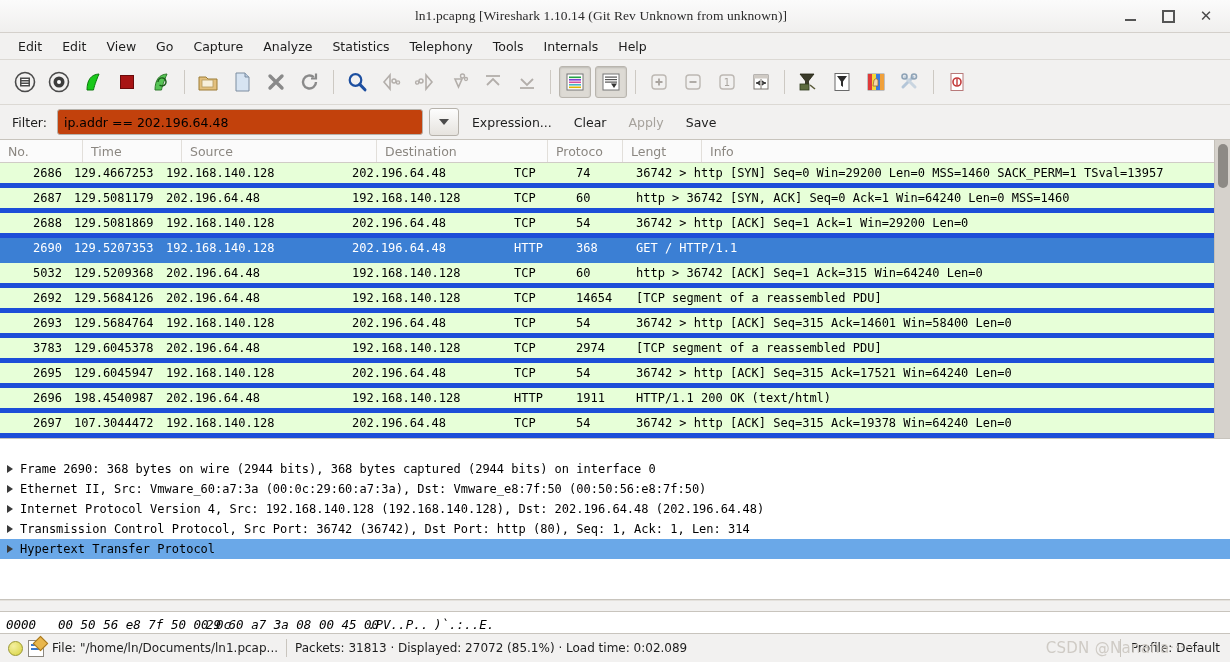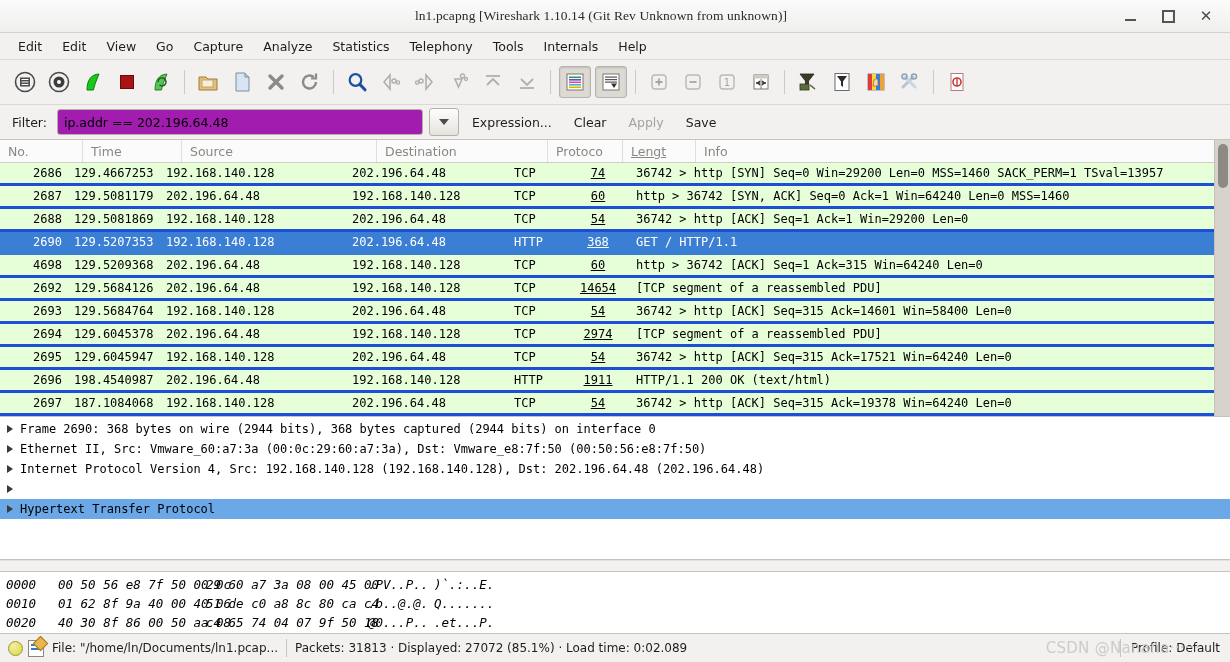--- a/index.html
+++ b/index.html
@@ -114,21 +114,21 @@
   }
   .filter-label {
     font-size: 12.5px;
     color: #1d1d1d;
     margin-right: 10px;
     margin-left: 4px;
   }
   .filter-input {
     flex: 0 0 352px;
     height: 24px;
-    background: #a21caf;
+    background: #c2410c;
     border: 1px solid #b6b2ab;
     border-radius: 3px;
     display: flex;
     align-items: center;
     padding: 0 6px;
     font-family: "DejaVu Sans", sans-serif;
     font-size: 12.5px;
     color: #000;
   }
   .filter-drop {
@@ -189,30 +189,30 @@
   }
   .prow {
     height: 20px;
     display: flex;
     align-items: center;
     font-family: "DejaVu Sans Mono", monospace;
     font-size: 12px;
     white-space: nowrap;
     background: #e7ffd8;
     color: #000;
-    border-bottom: 3px solid #1d4ed8;
+    border-bottom: 5px solid #1d4ed8;
   }
   .prow.sel { background: #3b7fd4; color: #fff; border-bottom-color:#3b7fd4;}
   .cell { overflow: hidden; white-space: nowrap; padding: 0 4px; box-sizing: border-box;}
   .c-no   { width: 68px;  text-align: right; padding-right: 6px;}
   .c-time { width: 90px;  text-align: left;  padding-left: 6px;}
   .c-src  { width: 186px; padding-left: 8px;}
   .c-dst  { width: 162px; padding-left: 8px;}
   .c-proto{ width: 66px;  padding-left: 8px;}
-  .c-len  { width: 56px;  text-align: center; padding-right: 8px; text-decoration: underline;}
+  .c-len  { width: 56px;  text-align: left; padding-right: 14px;}
   .c-info { flex: 1; padding-left: 8px;}
 
   
   .vscroll {
     position: absolute;
     right: 0; top: 0; bottom: 0;
     width: 15px;
     background: #d6d2cc;
     border-left: 1px solid #c4c0b9;
   }
@@ -222,21 +222,21 @@
     border-radius: 5px;
     background: #8d8a85;
   }
 
   
   .details {
     flex: 0 0 140px;
     background: #fff;
     overflow: hidden;
     border-bottom: 1px solid #c8c4bd;
-    padding-top: 2px;
+    padding-top: 20px;
   }
   .drow {
     height: 20px;
     display: flex;
     align-items: center;
     font-family: "DejaVu Sans Mono", monospace;
     font-size: 12px;
     color: #000;
     padding-left: 4px;
   }
@@ -629,21 +629,21 @@
         <div class="prow sel">
           <div class="cell c-no">2690</div>
           <div class="cell c-time">129.5207353</div>
           <div class="cell c-src">192.168.140.128</div>
           <div class="cell c-dst">202.196.64.48</div>
           <div class="cell c-proto">HTTP</div>
           <div class="cell c-len">368</div>
           <div class="cell c-info">GET / HTTP/1.1</div>
         </div>
         <div class="prow">
-          <div class="cell c-no">4698</div>
+          <div class="cell c-no">5032</div>
           <div class="cell c-time">129.5209368</div>
           <div class="cell c-src">202.196.64.48</div>
           <div class="cell c-dst">192.168.140.128</div>
           <div class="cell c-proto">TCP</div>
           <div class="cell c-len">60</div>
           <div class="cell c-info">http &gt; 36742 [ACK] Seq=1 Ack=315 Win=64240 Len=0</div>
         </div>
         <div class="prow">
           <div class="cell c-no">2692</div>
           <div class="cell c-time">129.5684126</div>
@@ -656,21 +656,21 @@
         <div class="prow">
           <div class="cell c-no">2693</div>
           <div class="cell c-time">129.5684764</div>
           <div class="cell c-src">192.168.140.128</div>
           <div class="cell c-dst">202.196.64.48</div>
           <div class="cell c-proto">TCP</div>
           <div class="cell c-len">54</div>
           <div class="cell c-info">36742 &gt; http [ACK] Seq=315 Ack=14601 Win=58400 Len=0</div>
         </div>
         <div class="prow">
-          <div class="cell c-no">2694</div>
+          <div class="cell c-no">3783</div>
           <div class="cell c-time">129.6045378</div>
           <div class="cell c-src">202.196.64.48</div>
           <div class="cell c-dst">192.168.140.128</div>
           <div class="cell c-proto">TCP</div>
           <div class="cell c-len">2974</div>
           <div class="cell c-info">[TCP segment of a reassembled PDU]</div>
         </div>
         <div class="prow">
           <div class="cell c-no">2695</div>
           <div class="cell c-time">129.6045947</div>
@@ -684,21 +684,21 @@
           <div class="cell c-no">2696</div>
           <div class="cell c-time">198.4540987</div>
           <div class="cell c-src">202.196.64.48</div>
           <div class="cell c-dst">192.168.140.128</div>
           <div class="cell c-proto">HTTP</div>
           <div class="cell c-len">1911</div>
           <div class="cell c-info">HTTP/1.1 200 OK  (text/html)</div>
         </div>
         <div class="prow">
           <div class="cell c-no">2697</div>
-          <div class="cell c-time">187.1084068</div>
+          <div class="cell c-time">107.3044472</div>
           <div class="cell c-src">192.168.140.128</div>
           <div class="cell c-dst">202.196.64.48</div>
           <div class="cell c-proto">TCP</div>
           <div class="cell c-len">54</div>
           <div class="cell c-info">36742 &gt; http [ACK] Seq=315 Ack=19378 Win=64240 Len=0</div>
         </div>
       </div>
 
     <div class="vscroll">
       <div class="thumb" style="top:4px;height:44px;"></div>
@@ -721,20 +721,21 @@
       <div class="drow">
         <span class="tri">
           <i></i>
         </span>
         <span class="drow-text">Internet Protocol Version 4, Src: 192.168.140.128 (192.168.140.128), Dst: 202.196.64.48 (202.196.64.48)</span>
       </div>
       <div class="drow">
         <span class="tri">
           <i></i>
         </span>
+        <span class="drow-text">Transmission Control Protocol, Src Port: 36742 (36742), Dst Port: http (80), Seq: 1, Ack: 1, Len: 314</span>
       </div>
       <div class="drow sel">
         <span class="tri">
           <i></i>
         </span>
         <span class="drow-text">Hypertext Transfer Protocol</span>
       </div>
     </div>
 
   <div class="hsplit"></div>

